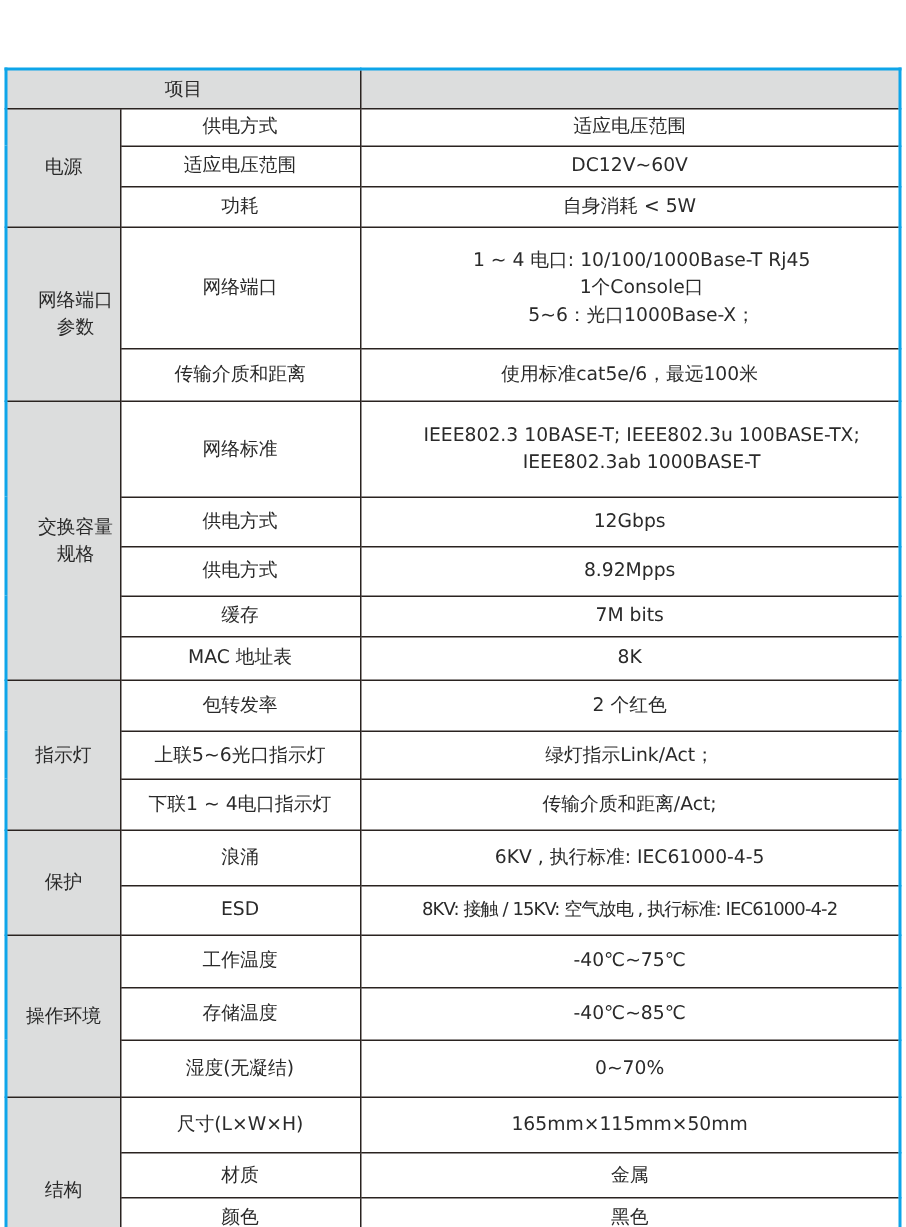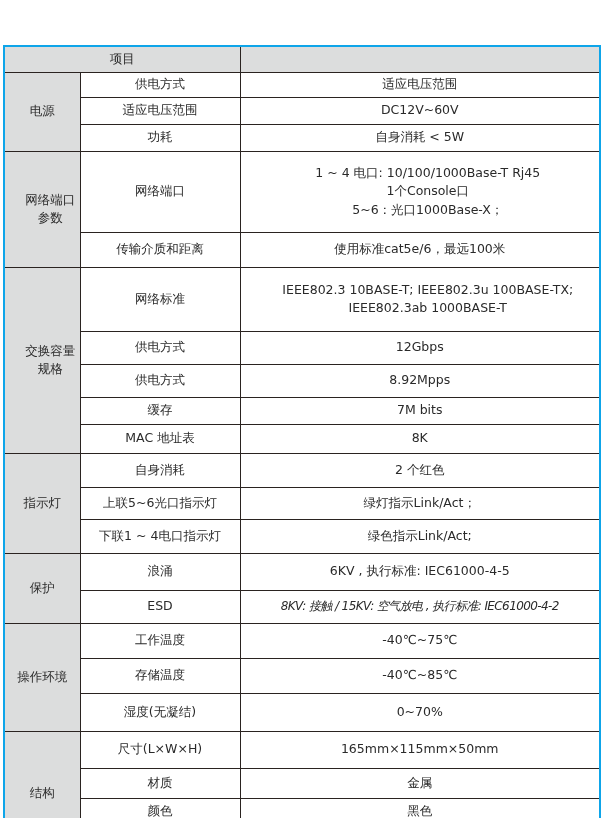--- a/index.html
+++ b/index.html
@@ -21,21 +21,21 @@
       padding: 0 2px;
       font-weight: normal;
       line-height: 1.45;
       white-space: nowrap;
     }
     .gray { background: #dcdddd; }
     .col1 { width: 76px; }
     .col2 { width: 160px; }
     .col3 { width: auto; }
     .multiline span { display: block; padding-left: 16px; }
-    .tight { letter-spacing: -0.6px; font-size: 12px; font-style: italic; }
+    .tight { letter-spacing: -0.6px; font-size: 12px; }
   </style>
 </head>
 <body>
 
 <table class="spec">
   <colgroup>
     <col class="col1">
       <col class="col2">
       <col class="col3">
   </colgroup>
@@ -100,30 +100,30 @@
       <td>缓存</td>
       <td>7M bits</td>
     </tr>
     <tr style="height:29px">
       <td>MAC 地址表</td>
       <td>8K</td>
     </tr>
 
     <tr style="height:34px">
       <td class="gray" rowspan="3">指示灯</td>
-      <td>自身消耗</td>
+      <td>包转发率</td>
       <td>2 个红色</td>
     </tr>
     <tr style="height:32px">
       <td>上联5~6光口指示灯</td>
       <td>绿灯指示Link/Act；</td>
     </tr>
     <tr style="height:34px">
       <td>下联1 ~ 4电口指示灯</td>
-      <td>绿色指示Link/Act;</td>
+      <td>传输介质和距离/Act;</td>
     </tr>
 
     <tr style="height:37px">
       <td class="gray" rowspan="2">保护</td>
       <td>浪涌</td>
       <td>6KV , 执行标准: IEC61000-4-5</td>
     </tr>
     <tr style="height:33px">
       <td>ESD</td>
       <td class="tight">8KV: 接触 / 15KV: 空气放电 , 执行标准: IEC61000-4-2</td>

